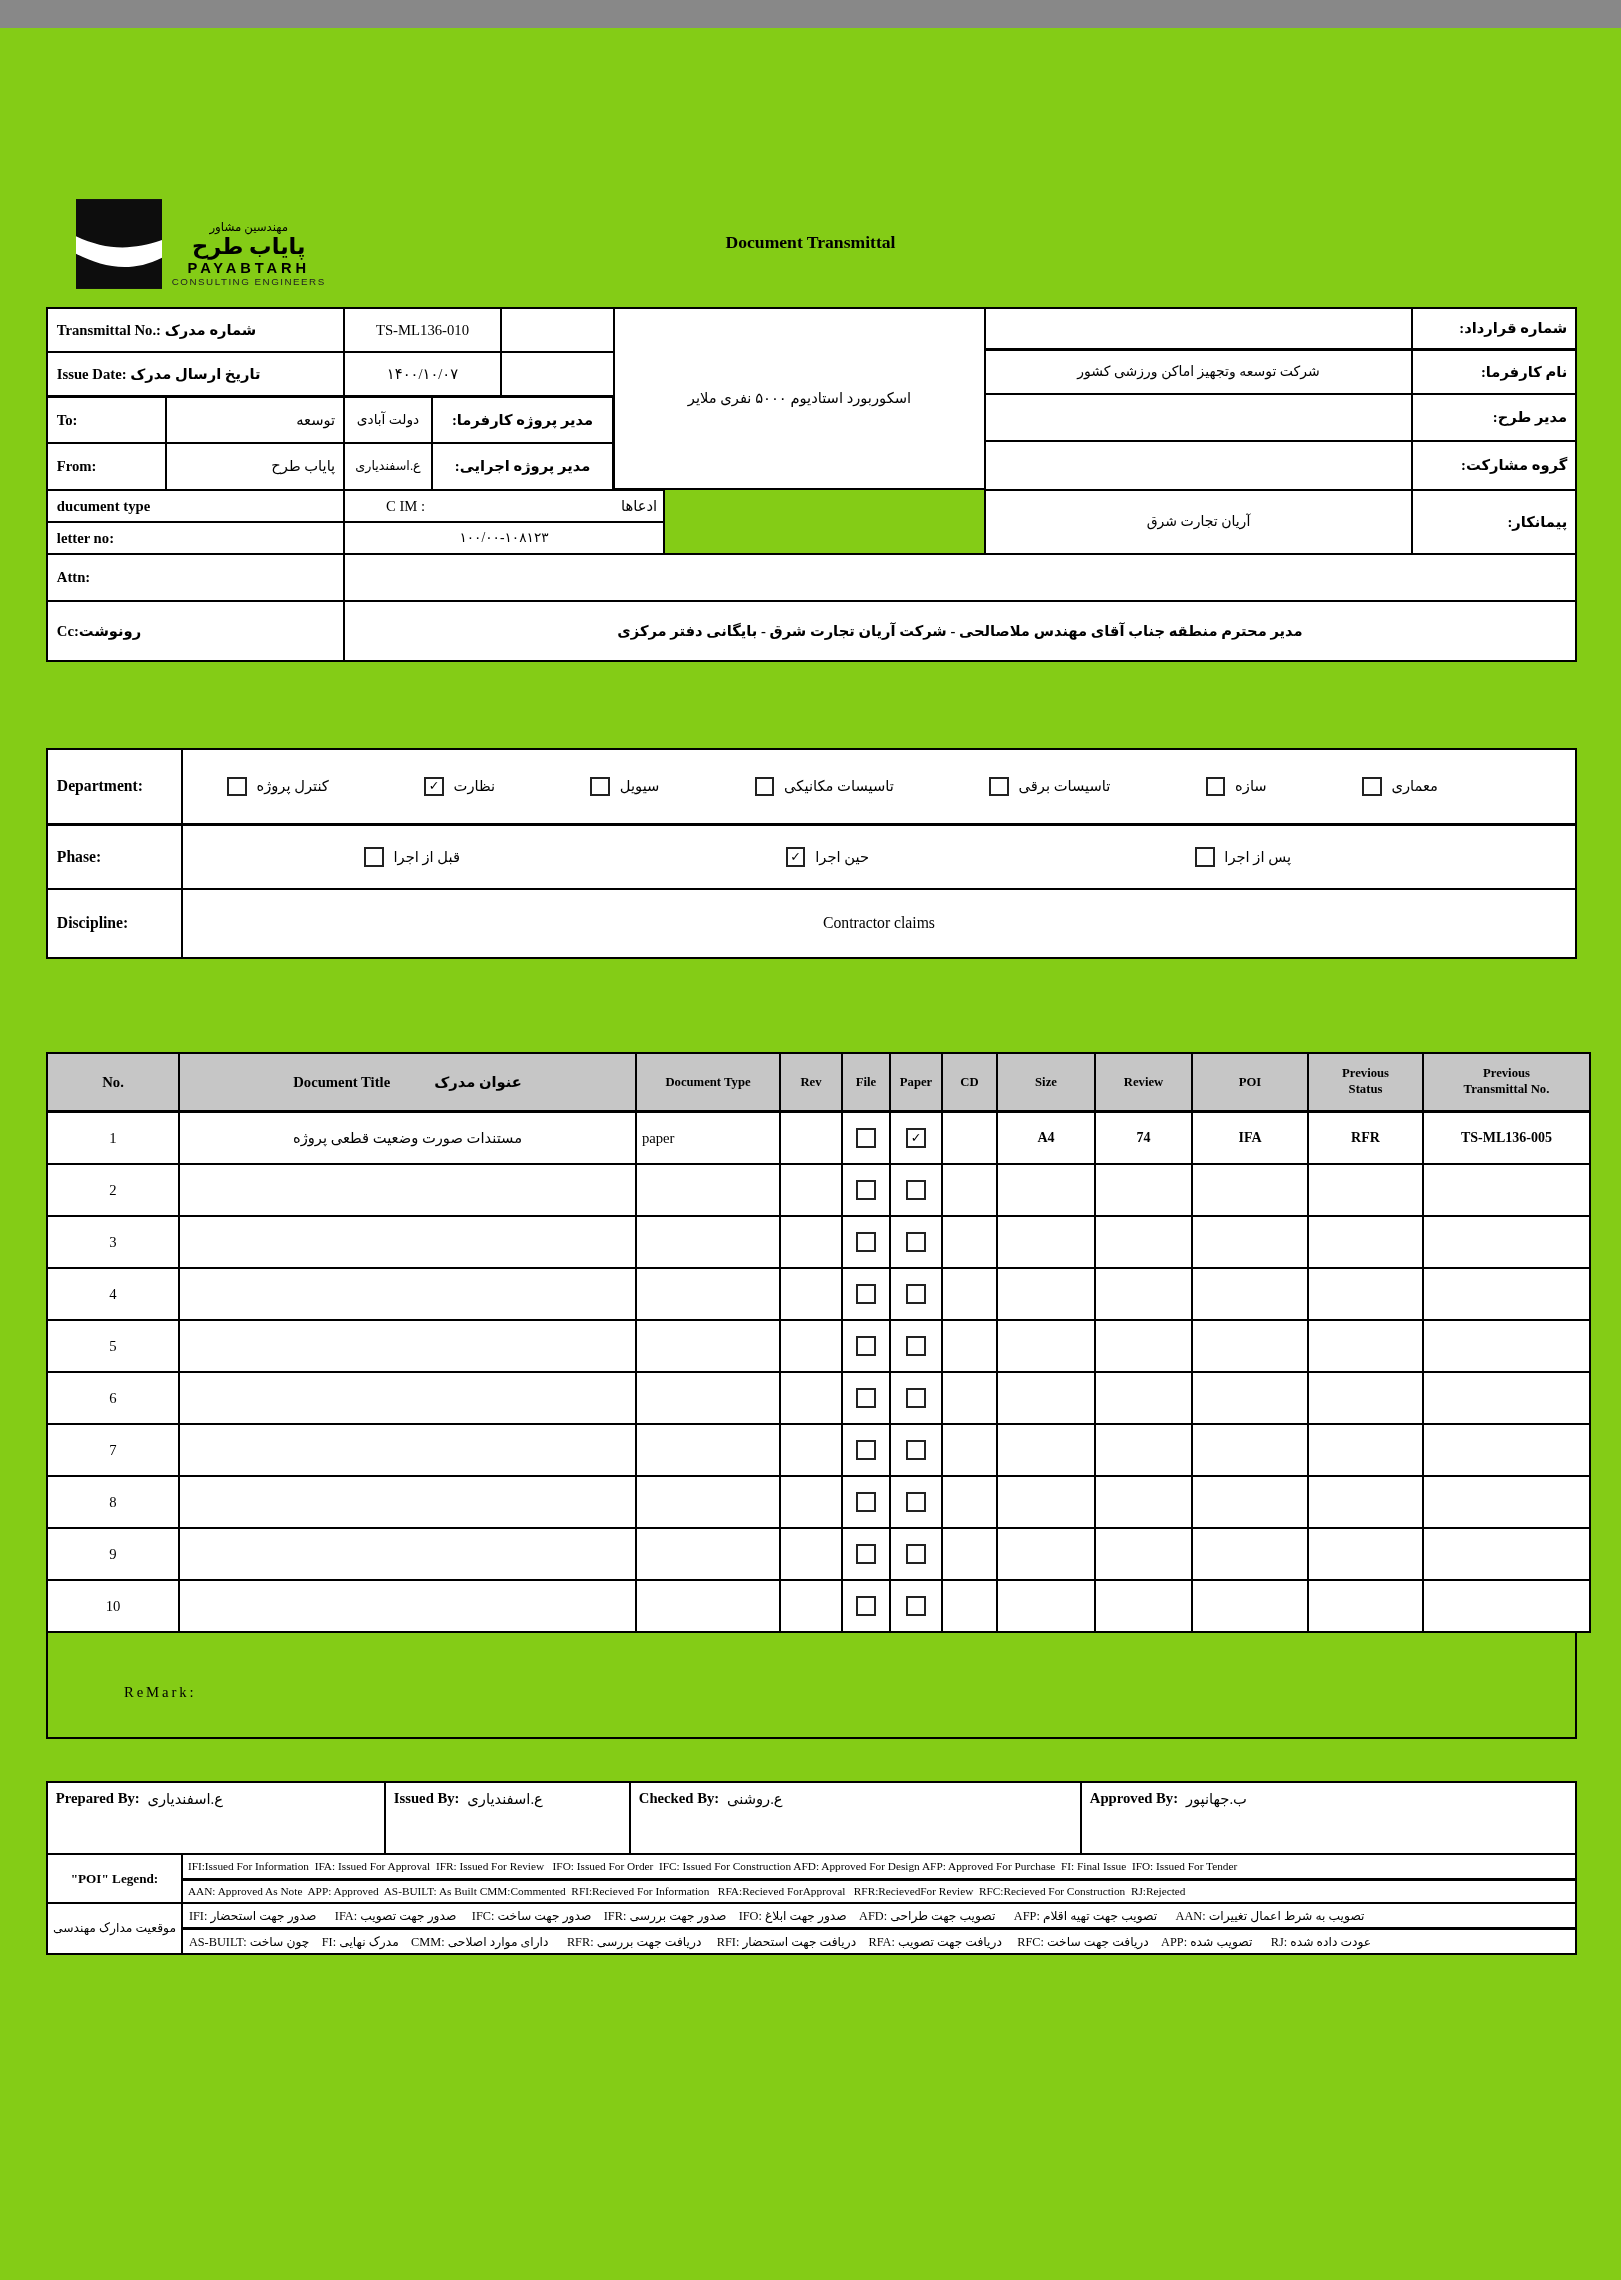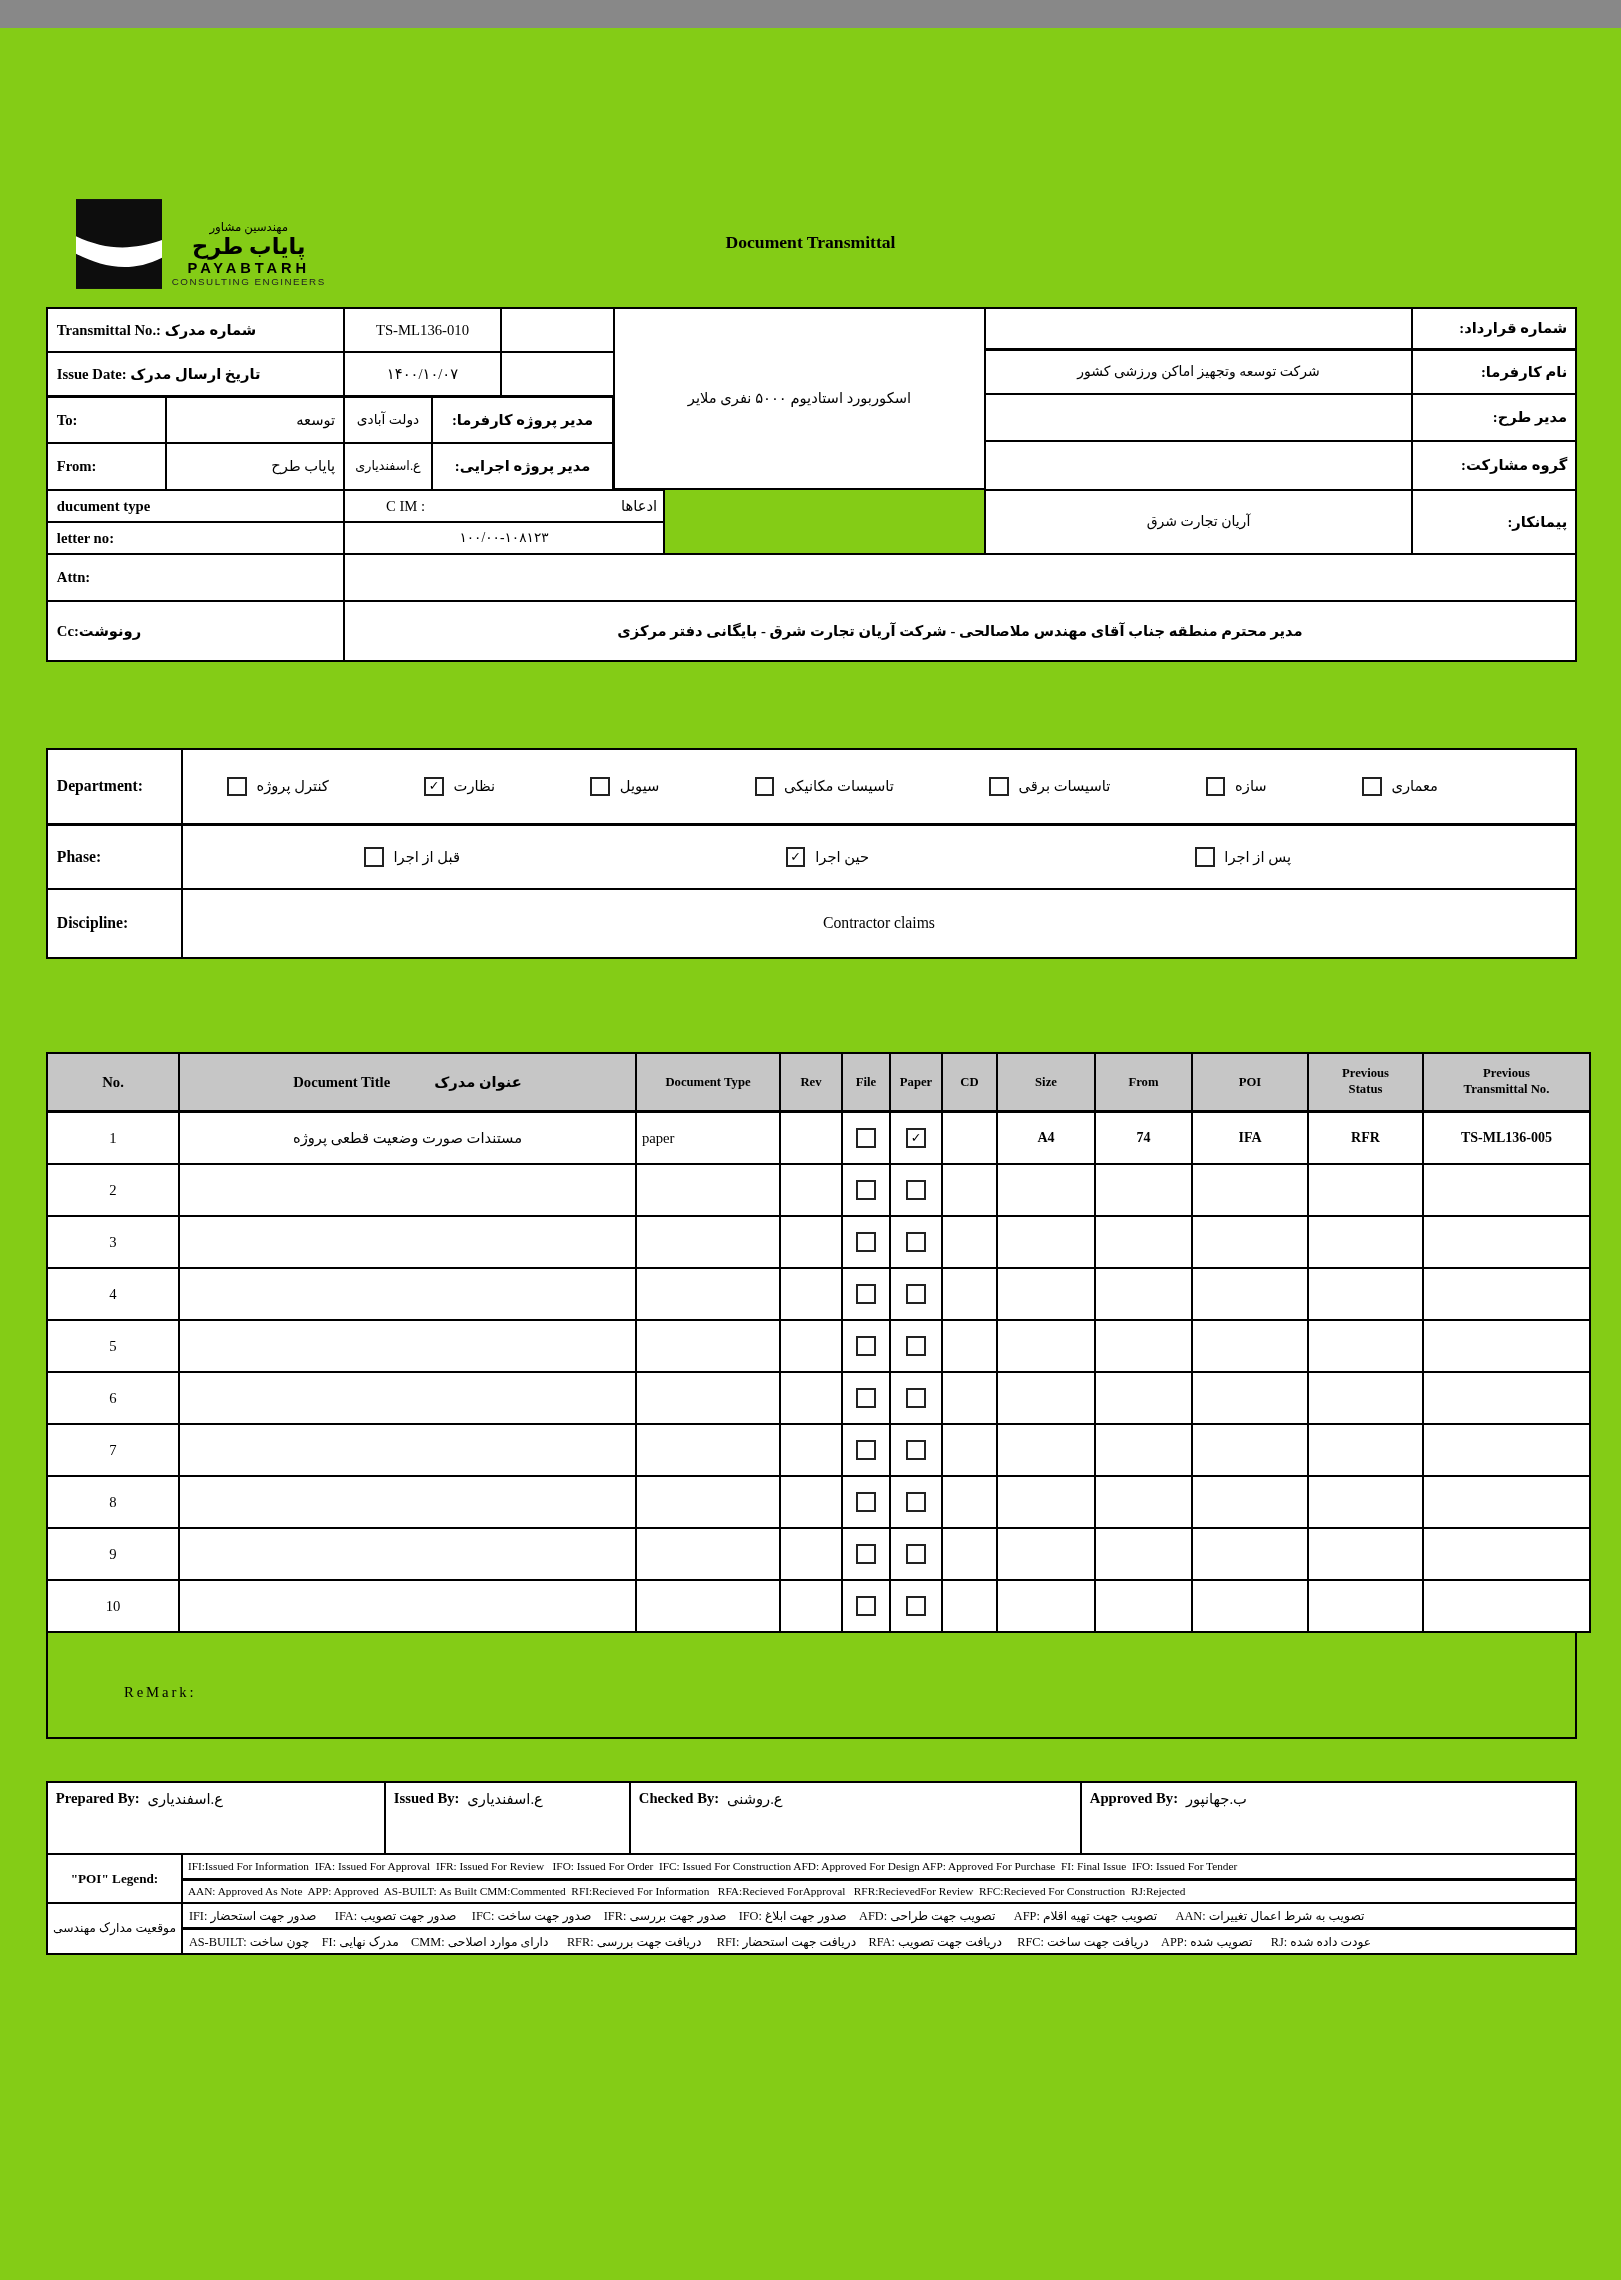--- a/index.html
+++ b/index.html
@@ -183,21 +183,21 @@
       <div class="dt-cell hdr c2">
         <span style="margin-right:44px;">Document Title</span>
         <span>عنوان مدرک</span>
       </div>
       <div class="dt-cell hdr c3 small">Document Type</div>
       <div class="dt-cell hdr c4 small">Rev</div>
       <div class="dt-cell hdr c5 small">File</div>
       <div class="dt-cell hdr c6 small">Paper</div>
       <div class="dt-cell hdr c7 small">CD</div>
       <div class="dt-cell hdr c8 small">Size</div>
-      <div class="dt-cell hdr c9 small">From</div>
+      <div class="dt-cell hdr c9 small">Review</div>
       <div class="dt-cell hdr c10 small">POI</div>
       <div class="dt-cell hdr c11">
         <div class="two-line">
             <div>Previous</div>
             <div>Status</div>
           </div>
       </div>
       <div class="dt-cell hdr c12">
         <div class="two-line">
             <div>Previous</div>

